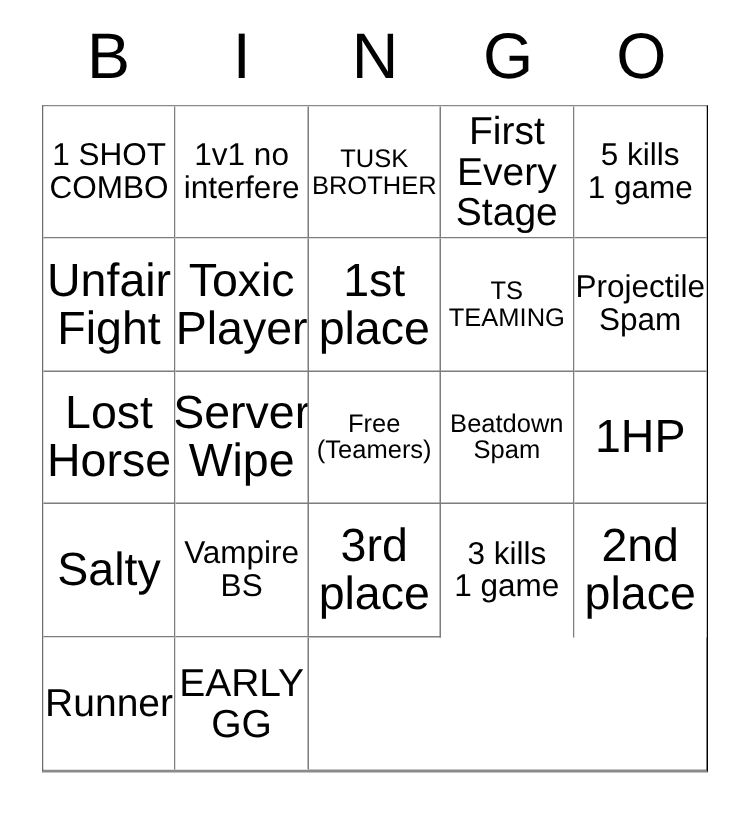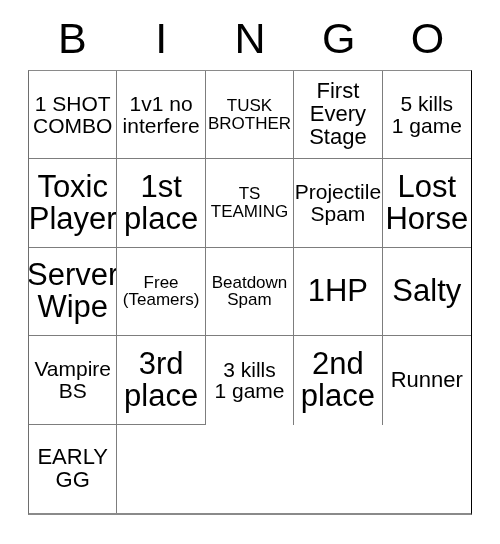--- a/index.html
+++ b/index.html
@@ -76,21 +76,21 @@
   }
   .cell-text {
     display: block;
     line-height: 1.04;
     white-space: pre-line;
     color: #000000;
   }
 
   
   .size-xl  .cell-text { font-size: 31px; }
-  .size-lg  .cell-text { font-size: 22px; }
+  .size-lg  .cell-text { font-size: 26px; }
   .size-md  .cell-text { font-size: 21px; }
   .size-sm  .cell-text { font-size: 17px; }
 </style>
 </head>
 <body>
 
 <div id="bingo-card">
 
   <div id="bingo-header">
     <div class="header-letter">B</div>
@@ -114,20 +114,24 @@
 BROTHER</span>
       </div>
       <div class="bingo-cell size-lg">
         <span class="cell-text">First
 Every
 Stage</span>
       </div>
       <div class="bingo-cell size-md">
         <span class="cell-text">5 kills
 1 game</span>
+      </div>
+      <div class="bingo-cell size-xl">
+        <span class="cell-text">Unfair
+Fight</span>
       </div>
       <div class="bingo-cell size-xl">
         <span class="cell-text">Toxic
 Player</span>
       </div>
       <div class="bingo-cell size-xl">
         <span class="cell-text">1st
 place</span>
       </div>
       <div class="bingo-cell size-sm">

